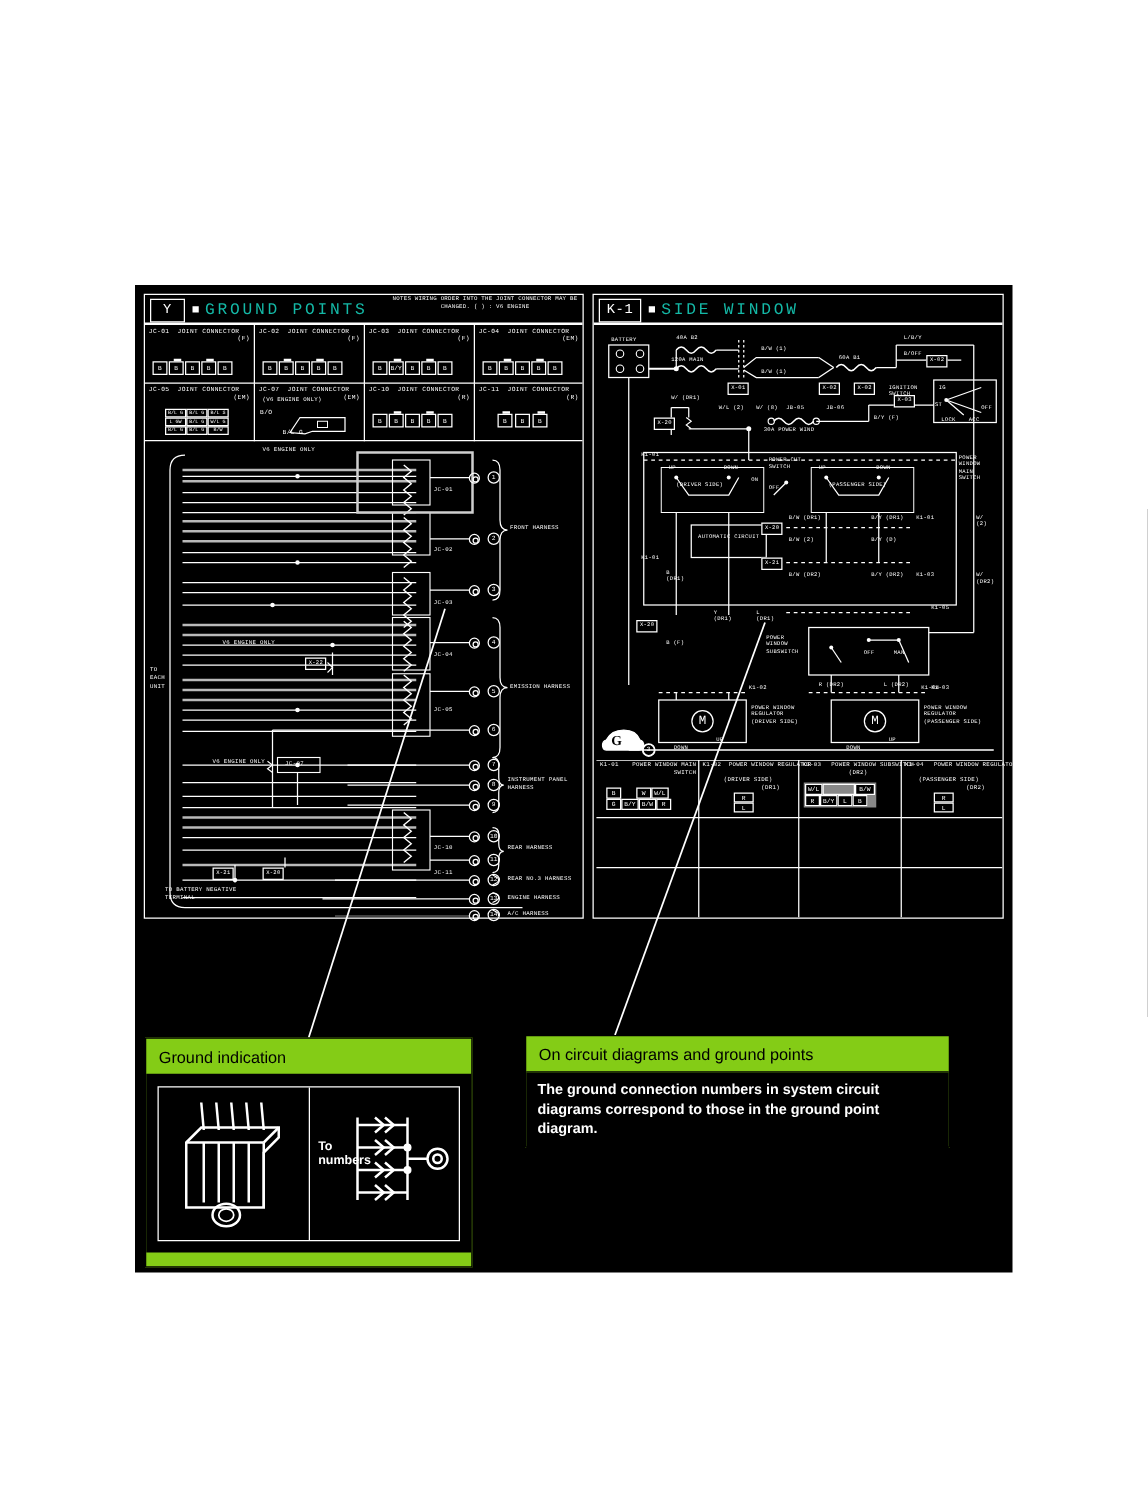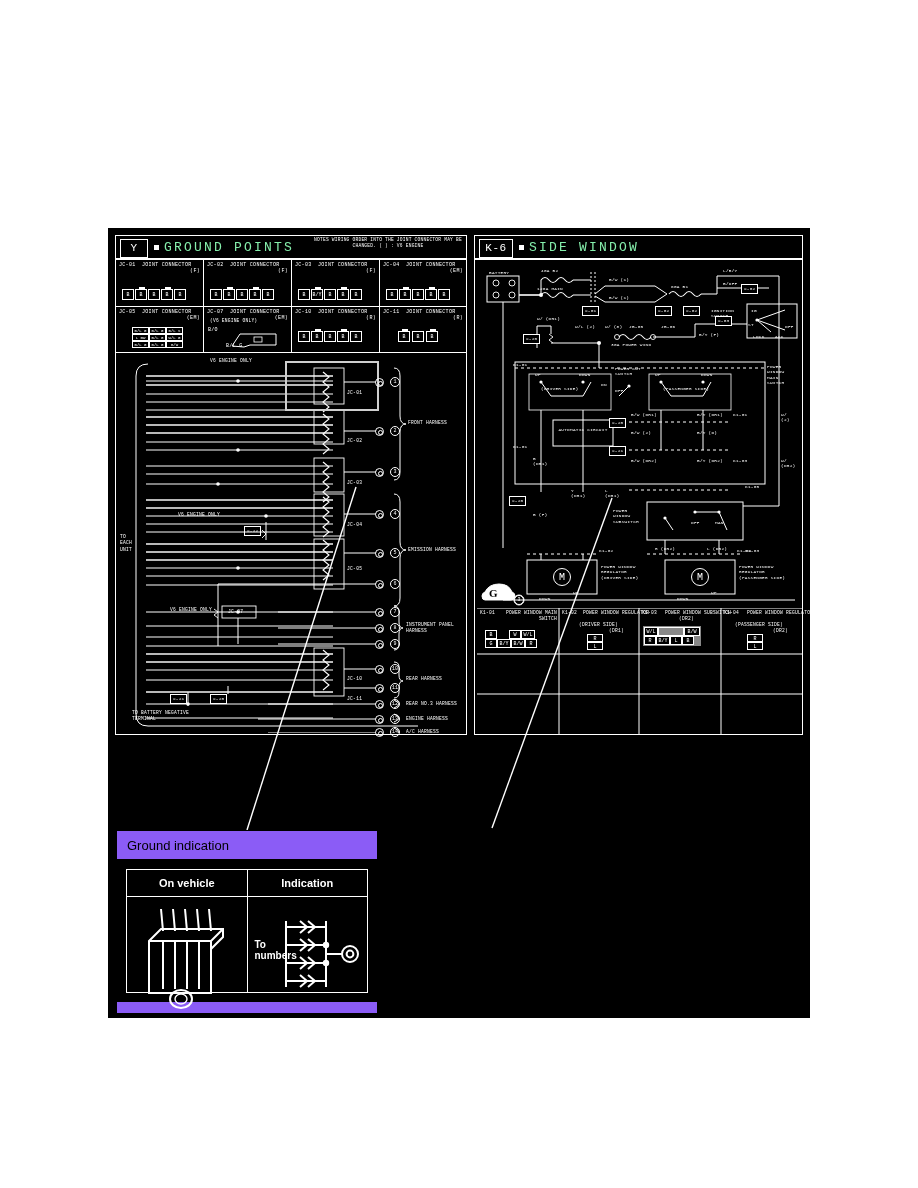--- a/index.html
+++ b/index.html
@@ -11,21 +11,21 @@
   .canvas{position:absolute;left:108px;top:228px;width:702px;height:790px;background:#000000;}
 
   
   .panel{position:absolute;background:#000;border:1px solid #ffffff;box-sizing:border-box;}
   #panel-left{left:7px;top:7px;width:352px;height:500px;}
   #panel-right{left:366px;top:7px;width:329px;height:500px;}
 
   .panel-head{position:relative;height:24px;border-bottom:2px solid #fff;box-sizing:border-box;}
   .panel-code{position:absolute;left:4px;top:3px;width:26px;height:17px;border:1px solid #fff;
               color:#fff;font-family:"Liberation Mono",monospace;font-size:11px;line-height:17px;text-align:center;letter-spacing:.5px;}
-  .panel-title{position:absolute;left:38px;top:2px;color:#86efac;font-family:"Liberation Mono",monospace;
+  .panel-title{position:absolute;left:38px;top:2px;color:#14b8a6;font-family:"Liberation Mono",monospace;
                font-size:13px;line-height:19px;letter-spacing:2.2px;white-space:nowrap;}
   .panel-title .sq{display:inline-block;width:5px;height:5px;background:#fff;vertical-align:middle;margin-right:5px;}
   .panel-note{position:absolute;right:4px;top:1px;width:148px;color:#fff;font-family:"Liberation Mono",monospace;
               font-size:4.6px;line-height:6.2px;text-align:center;letter-spacing:.2px;}
 
   
   .jc-grid{position:absolute;left:0px;top:24px;width:100%;height:93px;}
   .jc-cell{position:absolute;box-sizing:border-box;border-right:1px solid #fff;border-bottom:1px solid #fff;}
   .jc-code{position:absolute;left:3px;top:2px;color:#fff;font-family:"Liberation Mono",monospace;font-size:5px;letter-spacing:.3px;white-space:nowrap;}
   .jc-side{position:absolute;right:3px;top:8px;color:#fff;font-family:"Liberation Mono",monospace;font-size:5px;letter-spacing:.3px;}
@@ -67,21 +67,21 @@
   .motor{position:absolute;width:18px;height:18px;border:1.2px solid #fff;border-radius:50%;color:#fff;
          font-family:"Liberation Mono",monospace;font-size:10px;line-height:17px;text-align:center;box-sizing:border-box;}
 
   
   .conn-table{position:absolute;left:2px;top:372px;width:325px;height:126px;}
   .ct-cell{position:absolute;box-sizing:border-box;border-right:1px solid #fff;border-bottom:1px solid #fff;}
   .ct-code{position:absolute;left:3px;top:2px;color:#fff;font-family:"Liberation Mono",monospace;font-size:4.6px;
            letter-spacing:.25px;line-height:6px;white-space:nowrap;}
 
   
-  .callout{position:absolute;background:#8b5cf6;border:1px solid #000;box-sizing:border-box;}
+  .callout{position:absolute;background:#84cc16;border:1px solid #000;box-sizing:border-box;}
   #callout-ground{left:116px;top:830px;width:262px;height:184px;}
   #callout-circuit{left:420px;top:828px;width:340px;height:90px;}
 
   .co-title{box-sizing:border-box;padding:7px 10px 6px 10px;color:#000;font-size:13px;
             font-family:"Liberation Sans",sans-serif;border-bottom:1px solid #000;}
   #callout-circuit .co-title{border-bottom:1px solid #000;}
 
   .co-body{position:relative;background:#000;color:#fff;}
   #callout-circuit .co-body{padding:7px 9px 8px 9px;font-size:11.5px;line-height:15.5px;
             font-family:"Liberation Sans",sans-serif;font-weight:bold;}
@@ -399,21 +399,21 @@
         <div class="gp-label" style="left:288px;top:322px;">REAR HARNESS</div>
         <div class="gp-label" style="left:288px;top:347px;">REAR NO.3 HARNESS</div>
         <div class="gp-label" style="left:288px;top:362px;">ENGINE HARNESS</div>
         <div class="gp-label" style="left:288px;top:375px;">A/C HARNESS</div>
       </div>
     </div>
 
     <div class="panel" id="panel-right">
 
       <div class="panel-head">
-        <div class="panel-code" style="width:32px;">K-6</div>
+        <div class="panel-code" style="width:32px;">K-1</div>
         <div class="panel-title" style="left:44px;">
           <span class="sq"></span><span>SIDE WINDOW</span>
         </div>
       </div>
 
       <div class="rw">
 
         <svg width="321" height="344" viewBox="0 0 321 344" style="position:absolute;left:0;top:0;">
 
           <rect x="8" y="14" width="32" height="26" fill="none" stroke="#fff" stroke-width="1"></rect>
@@ -686,24 +686,20 @@
 
   <svg style="position:absolute;left:0;top:0;width:918px;height:1188px;pointer-events:none;">
     <line x1="356" y1="487" x2="247" y2="830" stroke="#ffffff" stroke-width="1.4"></line>
     <line x1="612" y1="498" x2="492" y2="828" stroke="#ffffff" stroke-width="1.4"></line>
   </svg>
 
   <div class="callout" id="callout-ground">
     <div class="co-title">Ground indication</div>
     <div class="co-body">
       <div class="gi-table">
-        <div class="gi-head">
-          <div>On vehicle</div>
-          <div>Indication</div>
-        </div>
         <div class="gi-row">
 
           <div class="gi-cell">
             <svg width="118" height="110" viewBox="0 0 118 110" style="position:absolute;left:4px;top:4px;">
 
               <g stroke="#ffffff" stroke-width="2" fill="none">
                 <line x1="30" y1="8" x2="32" y2="30"></line>
                 <line x1="42" y1="8" x2="44" y2="30"></line>
                 <line x1="54" y1="8" x2="56" y2="30"></line>
                 <line x1="66" y1="8" x2="68" y2="30"></line>
@@ -756,14 +752,18 @@
 
               <circle cx="72" cy="47" r="8" fill="none" stroke="#ffffff" stroke-width="2"></circle>
               <circle cx="72" cy="47" r="3.4" fill="none" stroke="#ffffff" stroke-width="2"></circle>
             </svg>
           </div>
         </div>
       </div>
     </div>
   </div>
 
+  <div class="callout" id="callout-circuit">
+    <div class="co-title">On circuit diagrams and ground points</div>
+    <div class="co-body">The ground connection numbers in system circuit diagrams correspond to those in the ground point diagram.</div>
+  </div>
 
 </div>
 
 </body></html>

